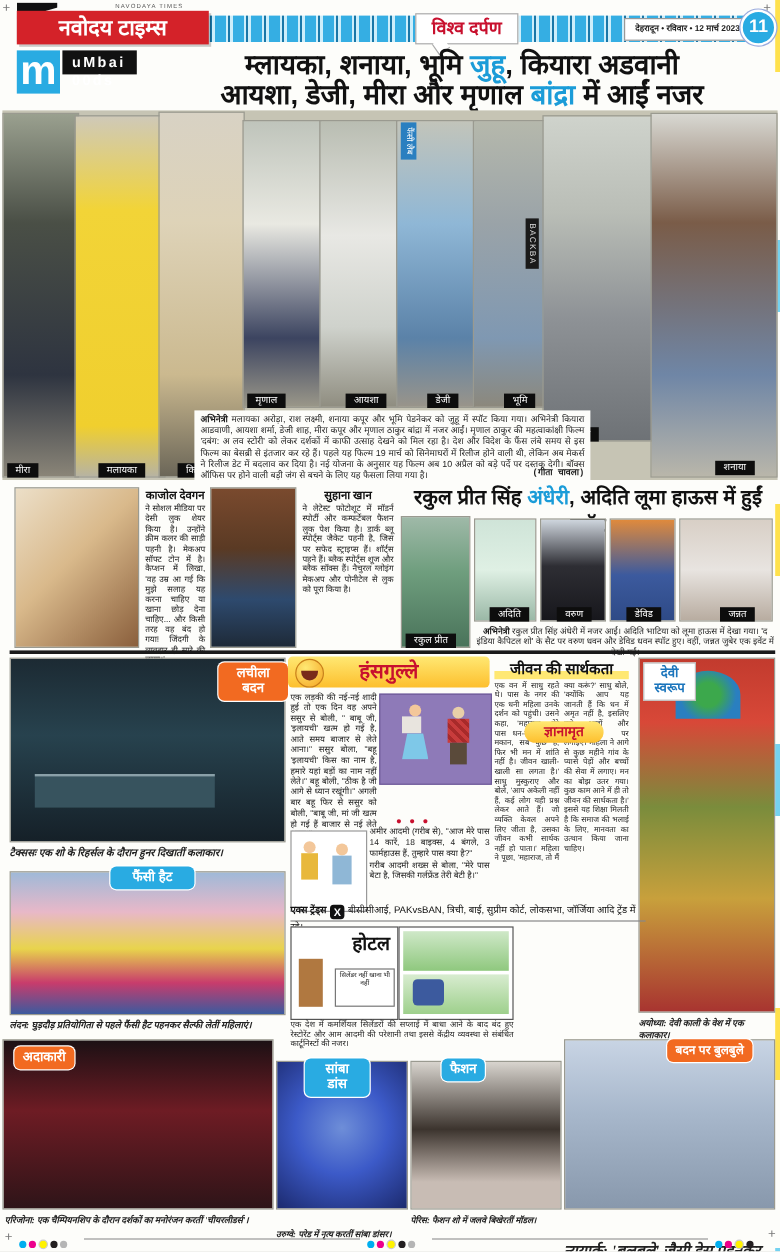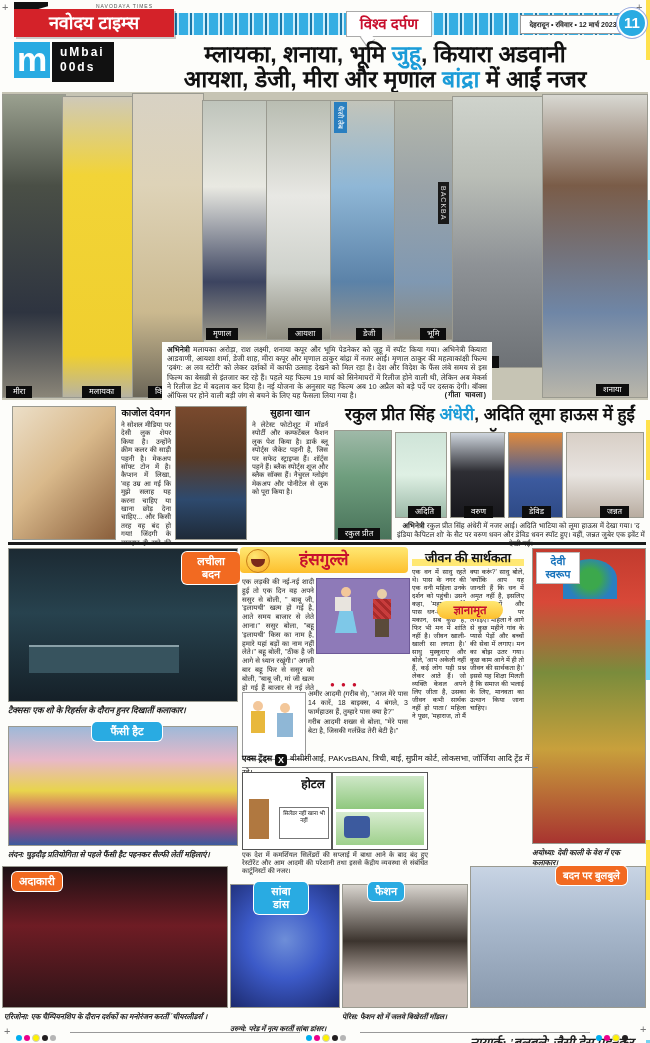--- a/index.html
+++ b/index.html
@@ -33,21 +33,21 @@
      border:1px solid #aaa;color:#c8102e;font-weight:bold;font-size:15px;text-align:center;line-height:24px;}
   .section-tail{position:absolute;left:362px;top:33px;width:10px;height:10px;background:#fff;
      border-right:1px solid #aaa;border-bottom:1px solid #aaa;transform:rotate(55deg);}
   .dateline{position:absolute;left:520px;top:15px;width:104px;height:17px;background:#fff;border:1px solid #999;
      font-size:7px;font-weight:bold;text-align:center;line-height:17px;color:#222;}
   .pageno{position:absolute;left:617px;top:8px;width:26px;height:26px;border-radius:50%;background:#29abe2;
      color:#fff;font-weight:bold;font-size:15px;text-align:center;line-height:26px;border:2px solid #fff;box-shadow:0 0 0 1px #9ad;}
   
   .mbox{position:absolute;left:14px;top:42px;width:36px;height:36px;background:#29abe2;color:#fff;
      font-weight:bold;font-size:34px;line-height:34px;text-align:center;}
-  .mblack{position:absolute;left:52px;top:42px;width:62px;height:40px;background:#111;color:#fff;
+  .mblack{position:absolute;left:52px;top:42px;width:62px;height:20px;background:#111;color:#fff;
      font-weight:bold;font-size:12px;line-height:15px;padding:3px 0 0 8px;box-sizing:border-box;letter-spacing:2px;}
   .headline{position:absolute;left:145px;top:42px;width:480px;text-align:center;font-weight:bold;
      color:#111;font-size:23px;line-height:25px;}
   .blue-w{color:#1b9cd8;}
   
   .jk-banner{position:absolute;left:240px;top:547px;width:168px;height:26px;
      background:linear-gradient(180deg,#ffe873,#fdbf2d);border-radius:4px;
      color:#c8102e;font-weight:bold;font-size:17px;text-align:center;line-height:26px;}
   .jk-emoji{position:absolute;left:246px;top:549px;width:22px;height:22px;border-radius:50%;
      background:radial-gradient(circle at 35% 30%,#ffe873,#f5a623);border:1px solid #c87f1a;}
@@ -206,21 +206,21 @@
 
   <div class="abs" style="left:242px;top:752px;width:296px;height:15px;border-bottom:1px solid #888;font-size:8px;">
     <b>एक्स ट्रेंड्स</b><span class="xlogo">X</span><span>बीसीसीआई, PAKvsBAN, त्रिची, बाई, सुप्रीम कोर्ट, लोकसभा, जॉर्जिया आदि ट्रेंड में रहे।</span>
   </div>
 
   <div class="photo" style="left:8px;top:726px;width:230px;height:120px;background:linear-gradient(180deg,#9fb9d8,#e8b8c8 28%,#e8d44c 54%,#c83c6c 78%,#3c5a9e);"></div>
   <div class="lbl-blue" style="left:92px;top:722px;width:56px;">फैंसी हैट</div>
   <div class="capt" style="left:8px;top:850px;width:232px;font-size:7.8px;">लंदन: घुड़दौड़ प्रतियोगिता से पहले फैंसी हैट पहनकर सैल्फी लेतीं महिलाएं।</div>
 
   <div class="abs" style="left:242px;top:772px;width:88px;height:76px;border:1px solid #555;background:#fff;">
-    <div style="font-weight:bold;font-size:12px;text-align:right;padding:2px 6px 0 0;">होटल</div>
+    <div style="font-weight:bold;font-size:16px;text-align:right;padding:2px 6px 0 0;">होटल</div>
     <div style="position:absolute;left:6px;top:26px;width:20px;height:40px;background:#b07840;"></div>
     <div style="position:absolute;left:36px;top:34px;width:44px;height:26px;border:1px solid #777;font-size:5.5px;line-height:6.5px;text-align:center;padding:2px;">सिलेंडर नहीं खाना भी नहीं</div>
   </div>
 
   <div class="abs" style="left:332px;top:772px;width:94px;height:76px;border:1px solid #555;background:#fff;">
     <div style="position:absolute;left:3px;top:3px;width:88px;height:33px;background:linear-gradient(180deg,#cfe8c8,#8fc87e);"></div>
     <div style="position:absolute;left:3px;top:39px;width:88px;height:33px;background:linear-gradient(180deg,#d8ecd0,#9ed08c);">
       <div style="position:absolute;left:8px;top:4px;width:26px;height:22px;background:#3c5a9e;border-radius:4px;"></div>
     </div>
   </div>

